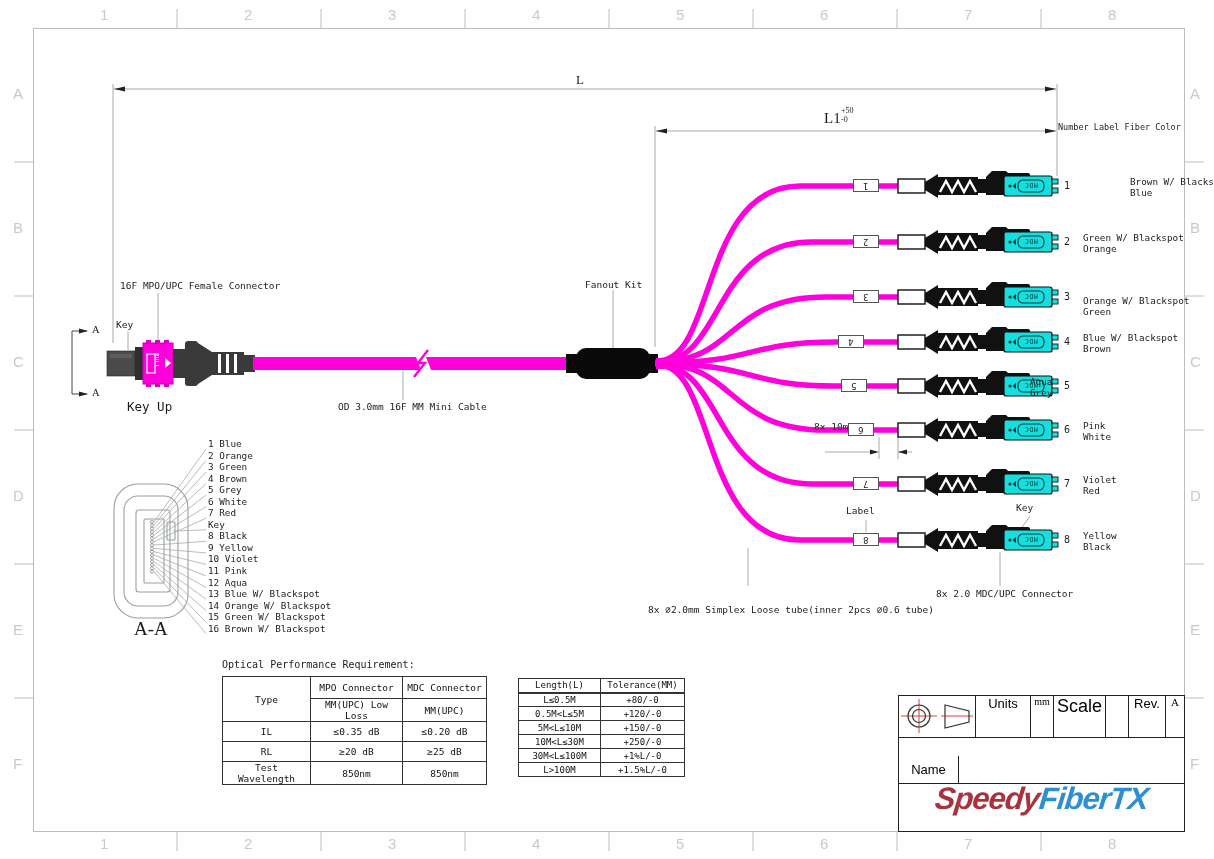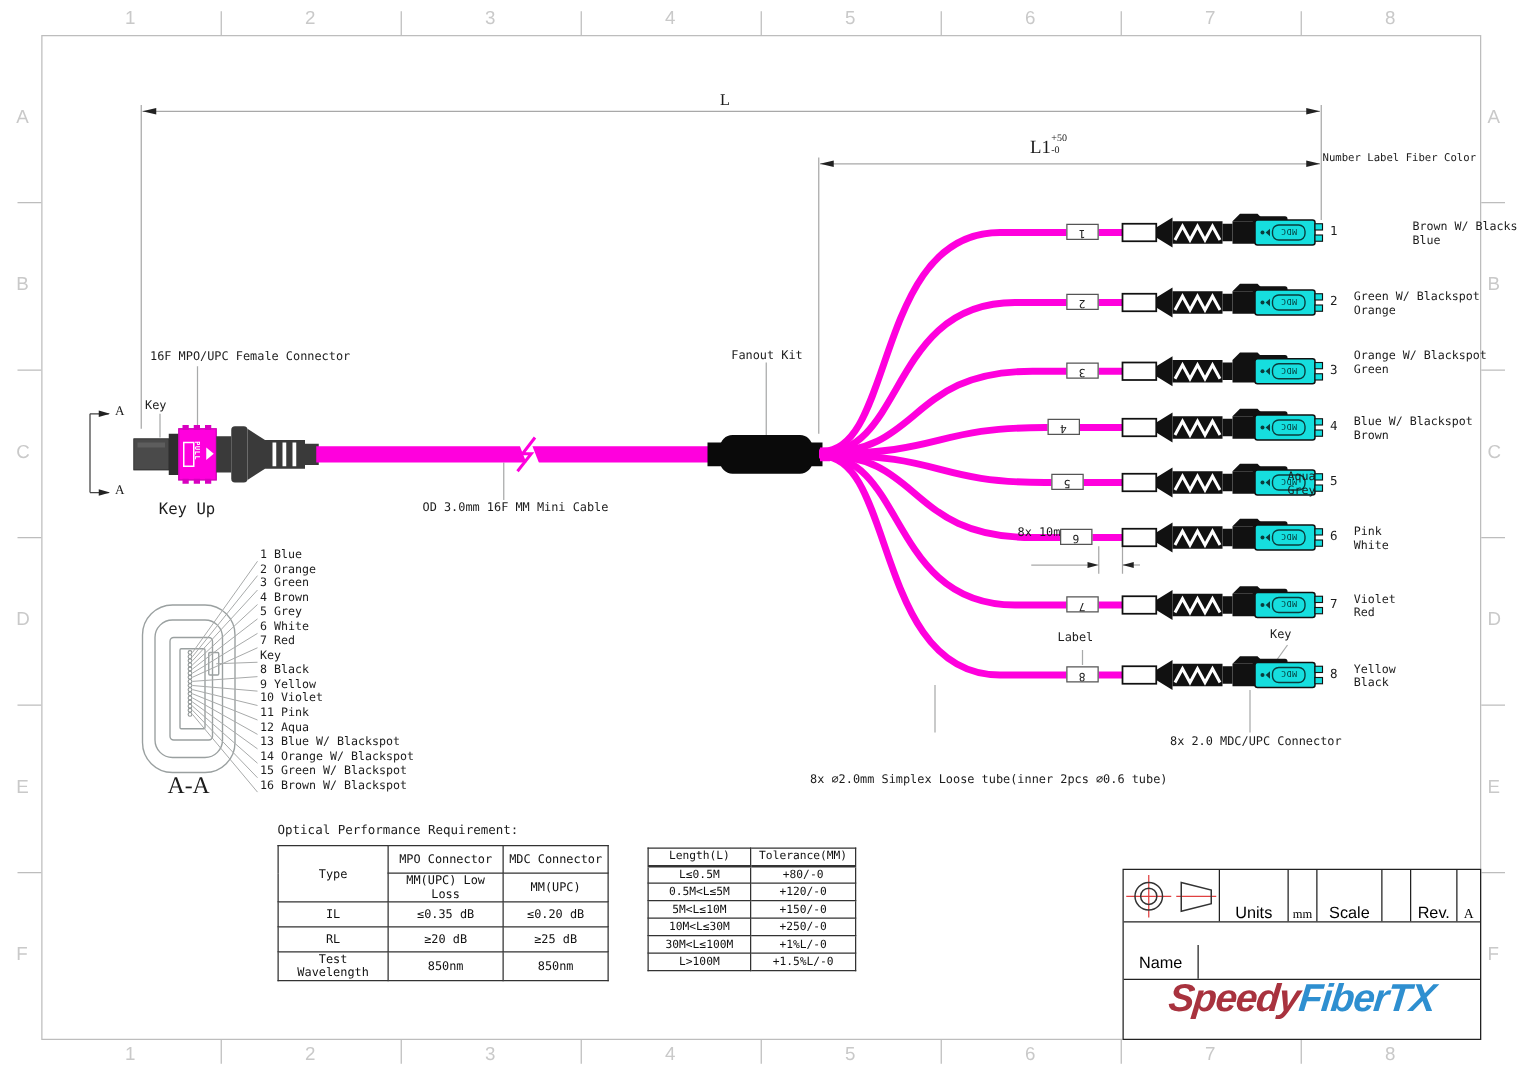--- a/index.html
+++ b/index.html
@@ -24,21 +24,21 @@
   table{border-collapse:collapse;position:absolute;text-align:center;color:#111;z-index:3;background:#fff}
   table td{border:1px solid #333;padding:0 4px}
   .opt{left:222px;top:676px;font-size:9.5px}
   .opt td{height:20px}
   .opt tr.hd td{height:22px}
   .len{left:518px;top:678px;font-size:9px}
   .len td{height:14px;border:1px solid #333}
   .len tr.hd td{border-bottom:2px solid #333}
   .tb{position:absolute;left:898px;top:695px;width:287px;height:137px;border:1.5px solid #222;z-index:3;background:#fff}
   .tb .r1{position:absolute;left:0;top:0;width:100%;height:42px;border-bottom:1px solid #222;display:flex}
-  .tb .r1 >div{border-right:1px solid #222;display:flex;align-items:flex-end;justify-content:center}
+  .tb .r1 >div{border-right:1px solid #222;display:flex;align-items:flex-start;justify-content:center}
   .tb .r1 >div:last-child{border-right:none}
   .tb .r2{position:absolute;left:0;top:60px;width:100%;height:28px;border-bottom:1px solid #222;display:flex}
   .tb .r2 >div{display:flex;align-items:center;justify-content:center}
   .tb .r3{position:absolute;left:0;top:70px;width:100%;height:65px;display:flex;align-items:center;justify-content:center}
   .logo{font-family:"Liberation Sans",sans-serif;font-weight:bold;font-style:italic;font-size:31px;
     transform:skewX(-6deg);letter-spacing:-1px;white-space:pre}
 </style>
 </head>
 <body>
 
@@ -244,21 +244,21 @@
 <span class="t serif" style="left:841px;top:106px;font-size:8px">+50</span>
 <span class="t serif" style="left:841px;top:115px;font-size:8px">-0</span>
 <span class="t" style="left:814px;top:422px">8x 10mm</span>
 <span class="t" style="left:120px;top:281px">16F MPO/UPC Female Connector</span>
 <span class="t" style="left:116px;top:320px">Key</span>
 <span class="t" style="left:127px;top:400px;font-size:12.5px">Key Up</span>
 <span class="t" style="left:338px;top:402px">OD 3.0mm 16F MM Mini Cable</span>
 <span class="t" style="left:585px;top:280px">Fanout Kit</span>
 <span class="t" style="left:846px;top:506px">Label</span>
 <span class="t" style="left:1016px;top:503px">Key</span>
-<span class="t" style="left:648px;top:619px">8x ∅2.0mm Simplex Loose tube(inner 2pcs ∅0.6 tube)</span>
+<span class="t" style="left:648px;top:605px">8x ∅2.0mm Simplex Loose tube(inner 2pcs ∅0.6 tube)</span>
 <span class="t" style="left:936px;top:589px">8x 2.0 MDC/UPC Connector</span>
 <span class="t serif" style="left:92px;top:324px;font-size:10.5px">A</span>
 <span class="t serif" style="left:92px;top:387px;font-size:10.5px">A</span>
 <span class="t" style="left:1058px;top:123px;font-size:8.5px">Number Label Fiber Color</span>
 <span class="pull">PULL</span>
 <span class="t serif" style="left:134px;top:618px;font-size:19px">A-A</span>
 
 <div class="fibermap">
   <div>1 Blue</div>
   <div>2 Orange</div>
@@ -311,21 +311,21 @@
 <span class="mdctxt" style="left:1016px;top:381px">MDC</span>
 <span class="mdctxt" style="left:1016px;top:425px">MDC</span>
 <span class="mdctxt" style="left:1016px;top:479px">MDC</span>
 <span class="mdctxt" style="left:1016px;top:535px">MDC</span>
 
 <span class="t" style="left:1064px;top:180px;font-size:10px">1</span>
 <div class="fibrow" style="left:1130px;top:177px"><span>Brown W/ Blackspot</span><br><span>Blue</span></div>
 <span class="t" style="left:1064px;top:236px;font-size:10px">2</span>
 <div class="fibrow" style="left:1083px;top:233px"><span>Green W/ Blackspot</span><br><span>Orange</span></div>
 <span class="t" style="left:1064px;top:291px;font-size:10px">3</span>
-<div class="fibrow" style="left:1083px;top:280px"><span>Orange W/ Blackspot</span><br><span>Green</span></div>
+<div class="fibrow" style="left:1083px;top:296px"><span>Orange W/ Blackspot</span><br><span>Green</span></div>
 <span class="t" style="left:1064px;top:336px;font-size:10px">4</span>
 <div class="fibrow" style="left:1083px;top:333px"><span>Blue W/ Blackspot</span><br><span>Brown</span></div>
 <span class="t" style="left:1064px;top:380px;font-size:10px">5</span>
 <div class="fibrow" style="left:1030px;top:377px"><span>Aqua</span><br><span>Grey</span></div>
 <span class="t" style="left:1064px;top:424px;font-size:10px">6</span>
 <div class="fibrow" style="left:1083px;top:421px"><span>Pink</span><br><span>White</span></div>
 <span class="t" style="left:1064px;top:478px;font-size:10px">7</span>
 <div class="fibrow" style="left:1083px;top:475px"><span>Violet</span><br><span>Red</span></div>
 <span class="t" style="left:1064px;top:534px;font-size:10px">8</span>
 <div class="fibrow" style="left:1083px;top:531px"><span>Yellow</span><br><span>Black</span></div>
@@ -405,21 +405,21 @@
         <polygon points="46,9 70,15 70,26 46,32" fill="none" stroke="#333" stroke-width="1.2"></polygon>
       </svg>
     </div>
     <div style="width:55px" class="sans">
         <span style="font-size:13px">Units</span>
       </div>
     <div style="width:23px" class="serif">
         <span style="font-size:10px">mm</span>
       </div>
     <div style="width:52px" class="sans">
-        <span style="font-size:13px">Scale</span>
+        <span style="font-size:18px">Scale</span>
       </div>
     <div style="width:23px">
         <span style="font-size:10px"></span>
       </div>
     <div style="width:37px" class="sans">
         <span style="font-size:13px">Rev.</span>
       </div>
     <div style="flex:1" class="serif">
         <span style="font-size:11px">A</span>
       </div>

